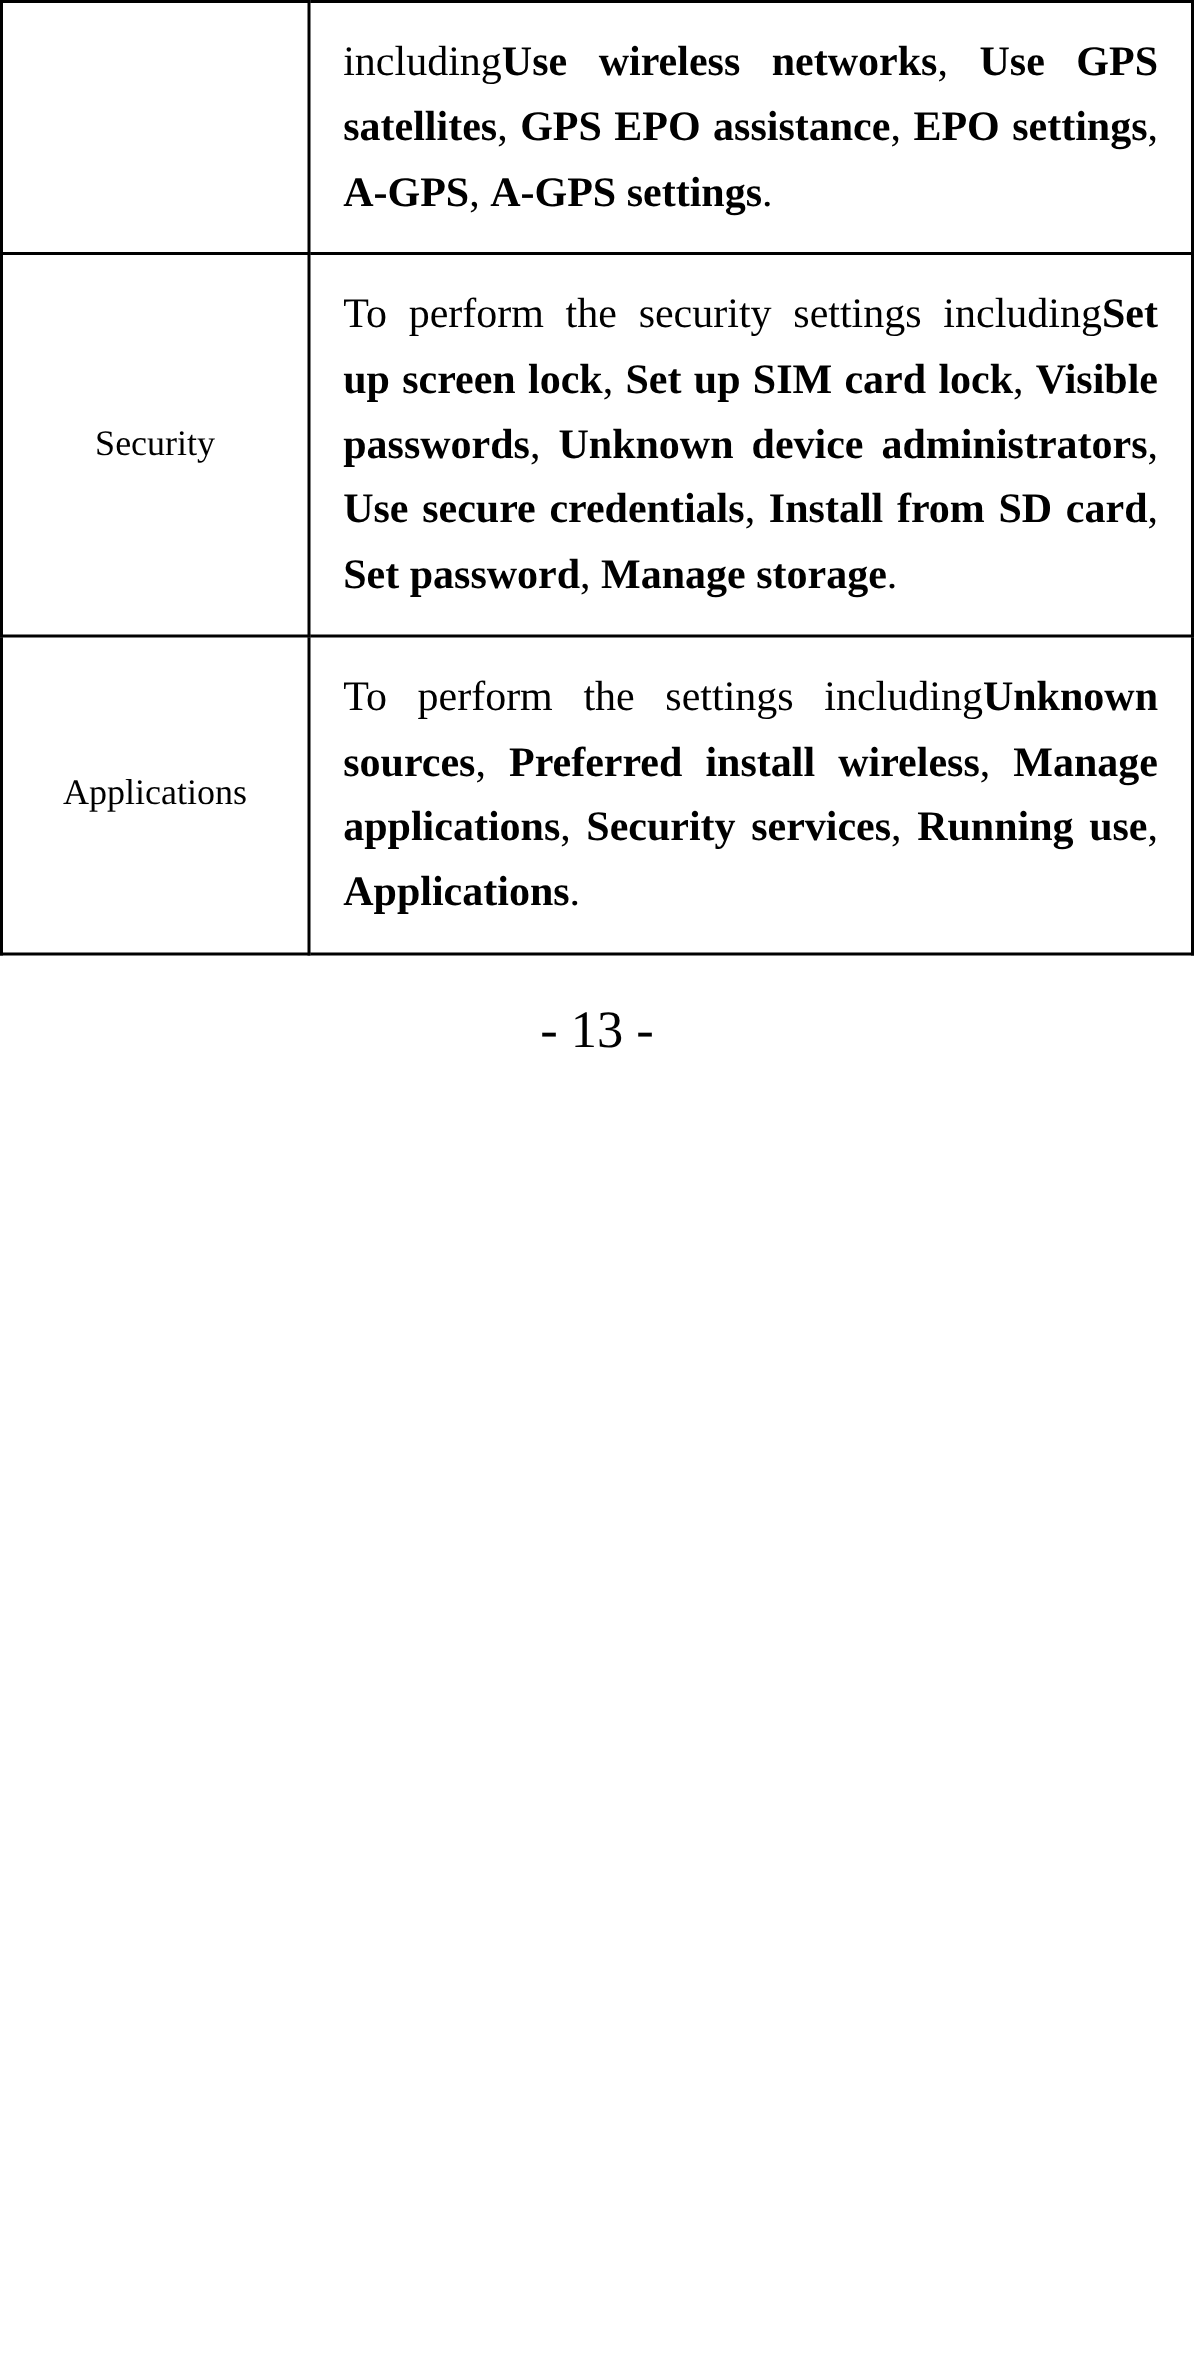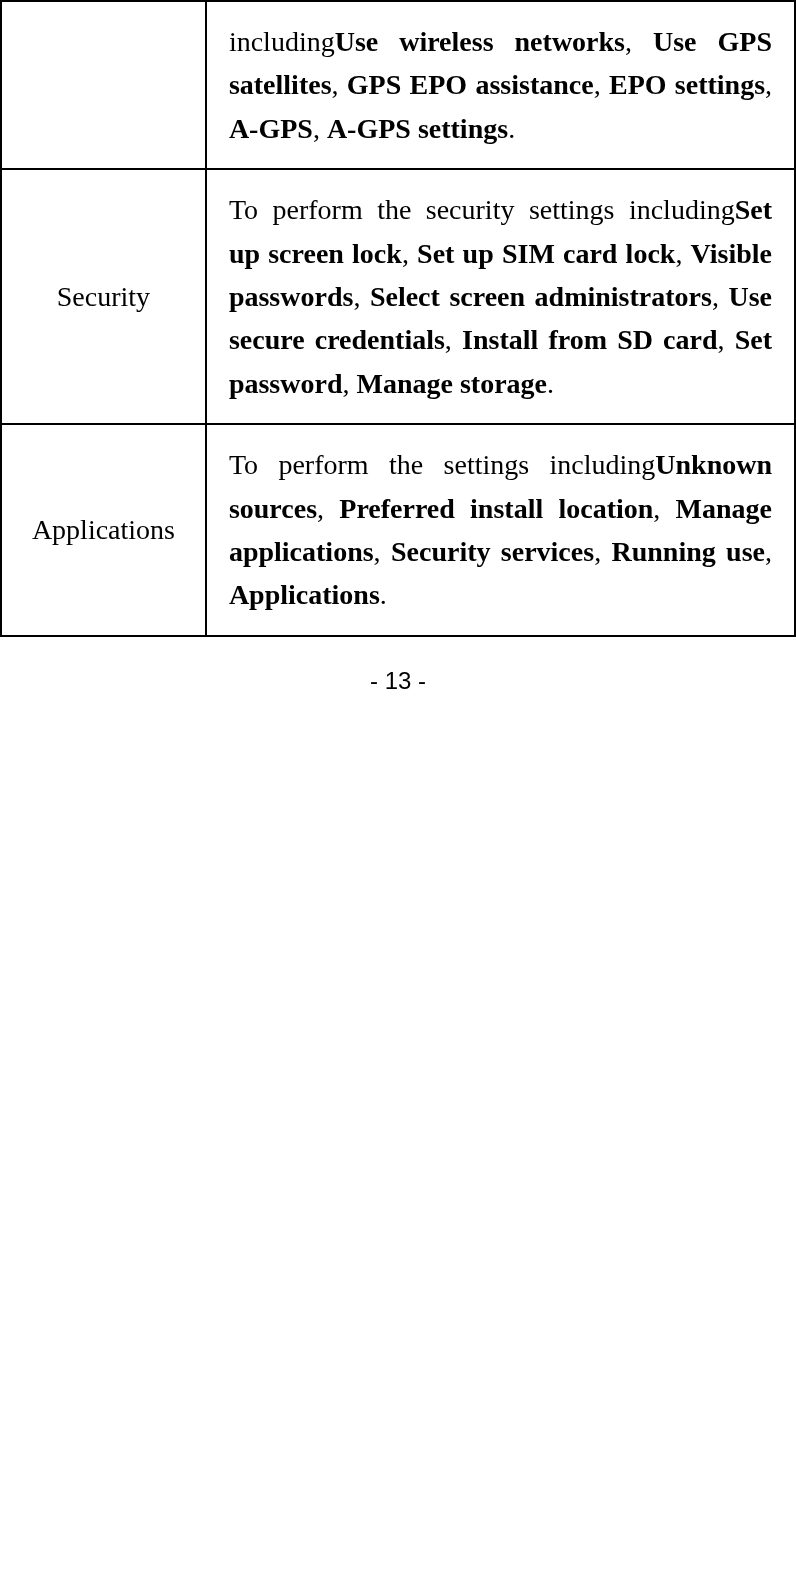--- a/index.html
+++ b/index.html
@@ -38,65 +38,65 @@
     td {
       border: 2px solid #000;
       padding: 18px 22px;
       vertical-align: top;
       line-height: 1.55;
     }
 
     .col-label {
       width: 205px;
       text-align: center;
-      font-size: 28px;
+      font-size: 24px;
       vertical-align: middle;
     }
 
     .col-content {
       width: 591px;
       font-size: 28px;
       text-align: justify;
     }
 
     .col-content b {
       font-weight: bold;
     }
 
     .page-number {
       margin-top: 30px;
-      font-size: 24px;
-      font-family: Liberation Sans, sans-serif;
+      font-size: 35px;
+      font-family: Liberation Serif, serif;
       text-align: left;
     }
   </style>
 </head>
 <body>
 
 <div class="page-wrapper">
   <table>
 
     <tbody>
         <tr>
       <td class="col-label"></td>
       <td class="col-content">
         including<b>Use wireless networks</b>, <b>Use GPS satellites</b>, <b>GPS EPO assistance</b>, <b>EPO settings</b>, <b>A-GPS</b>, <b>A-GPS settings</b>.
       </td>
     </tr>
 
     <tr>
       <td class="col-label">Security</td>
       <td class="col-content">
-        To perform the security settings including<b>Set up screen lock</b>, <b>Set up SIM card lock</b>, <b>Visible passwords</b>, <b>Select screen administrators</b>, <b>Use secure credentials</b>, <b>Install from SD card</b>, <b>Set password</b>, <b>Manage storage</b>.
+        To perform the security settings including<b>Set up screen lock</b>, <b>Set up SIM card lock</b>, <b>Visible passwords</b>, <b>Unknown device administrators</b>, <b>Use secure credentials</b>, <b>Install from SD card</b>, <b>Set password</b>, <b>Manage storage</b>.
       </td>
     </tr>
 
     <tr>
       <td class="col-label">Applications</td>
       <td class="col-content">
-        To perform the settings including<b>Unknown sources</b>, <b>Preferred install location</b>, <b>Manage applications</b>, <b>Security services</b>, <b>Running use</b>, <b>Applications</b>.
+        To perform the settings including<b>Unknown sources</b>, <b>Preferred install wireless</b>, <b>Manage applications</b>, <b>Security services</b>, <b>Running use</b>, <b>Applications</b>.
       </td>
     </tr>
   </tbody>
     </table>
 
   <div class="page-number">- 13 -</div>
 </div>
 
 </body></html>

